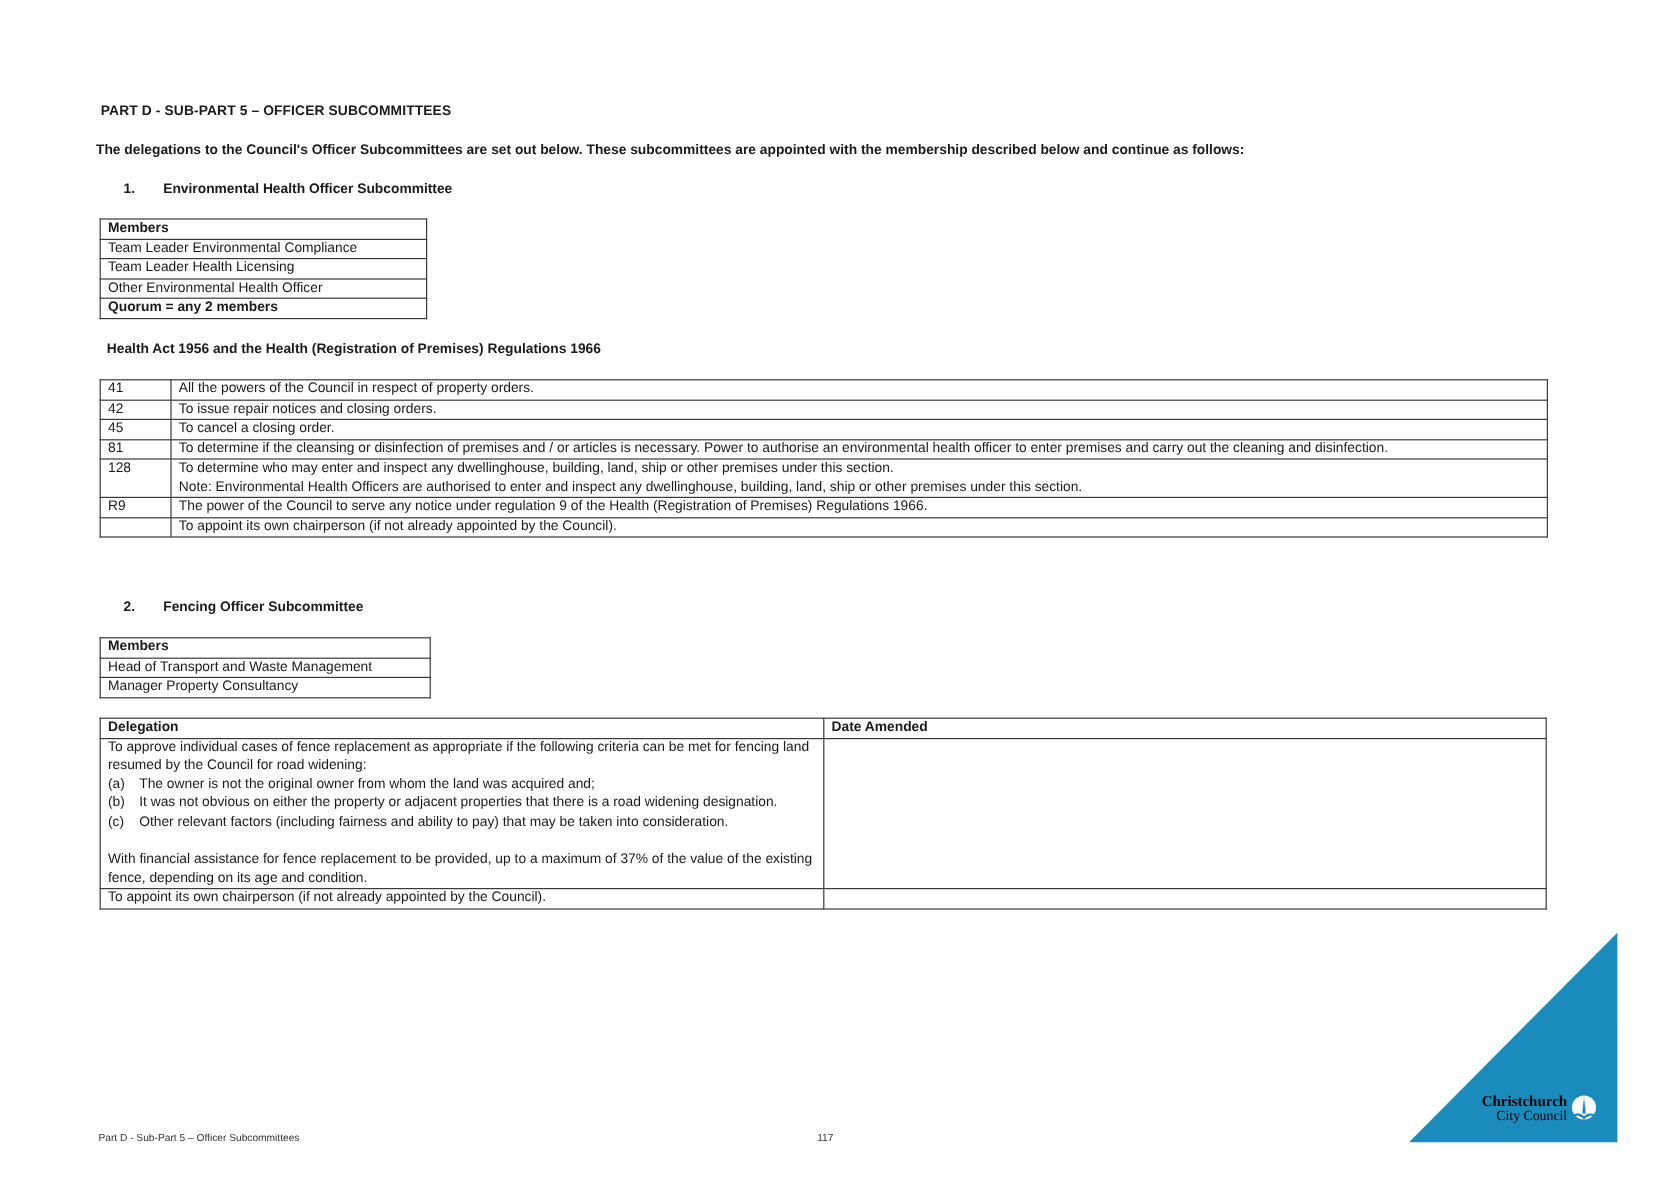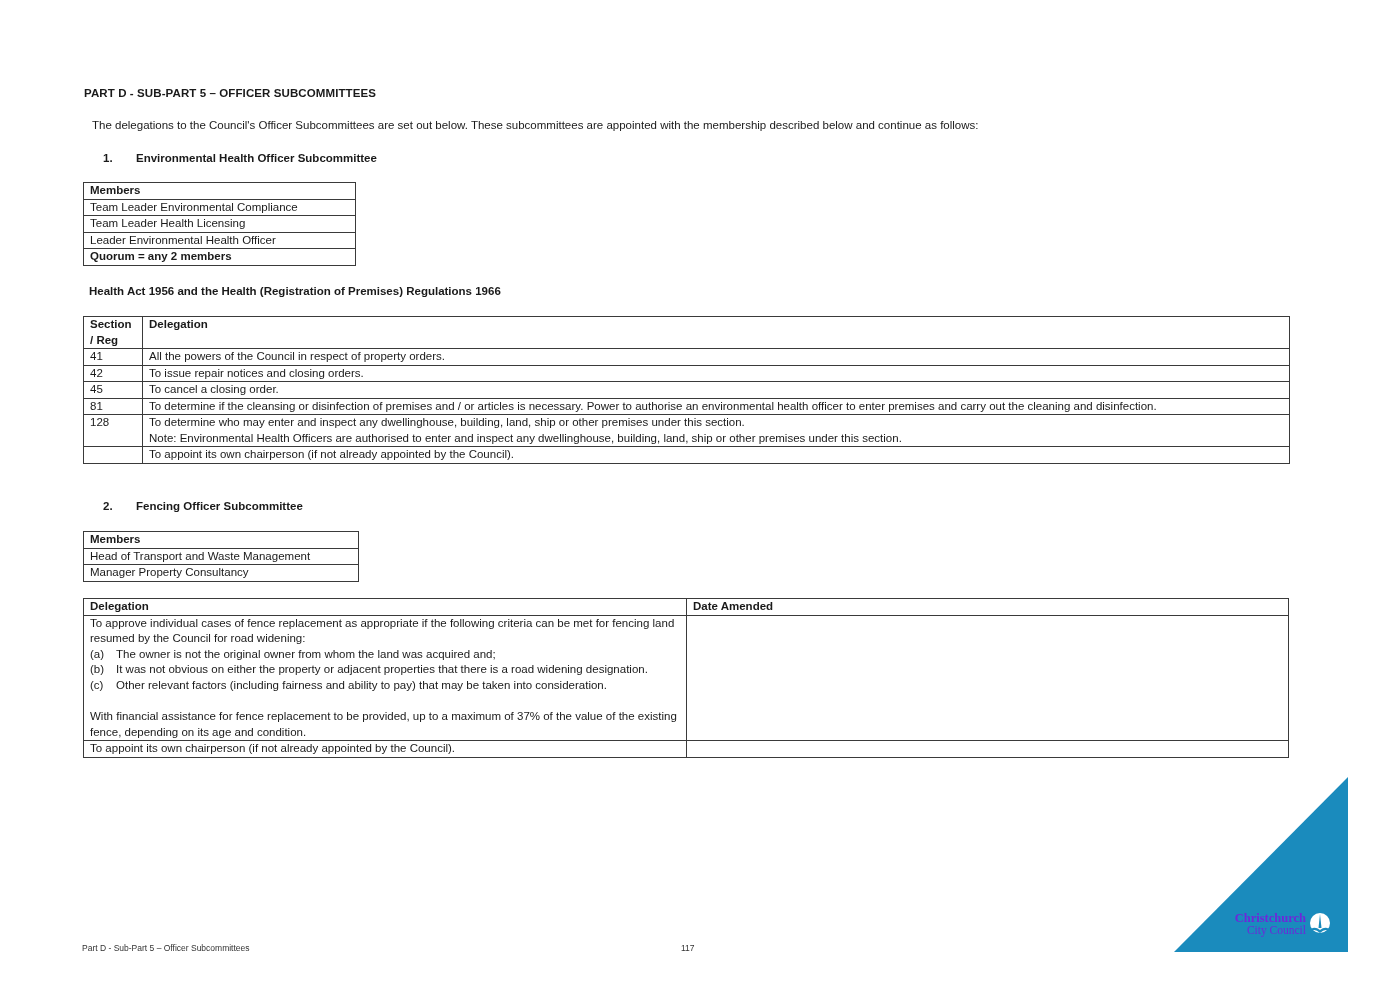--- a/index.html
+++ b/index.html
@@ -1,33 +1,33 @@
 <!DOCTYPE html>
 <html><head>
 <meta charset="utf-8">
 <style>
   html, body { margin: 0; padding: 0; background: #ffffff; }
   body { width: 1397px; height: 988px; position: relative; overflow: hidden;
          font-family: "Liberation Sans", sans-serif; color: #1a1a1a; }
   .abs { position: absolute; }
   .title { left: 84px; top: 87px; font-size: 11.5px; font-weight: bold; letter-spacing: 0.1px; }
-  .intro { left: 92px; top: 119px; font-size: 11.5px; font-weight: normal; }
+  .intro { left: 80px; top: 119px; font-size: 11.5px; font-weight: bold; }
   .sechead { font-size: 11.5px; font-weight: bold; margin-left: 19px; }
   .sechead .num { display: inline-block; width: 33px; }
   table { border-collapse: collapse; position: absolute; font-size: 11.5px; }
   td, th { border: 1px solid #3a3a3a; padding: 0 6px; text-align: left; vertical-align: top;
            line-height: 15.5px; font-weight: normal; }
   th { font-weight: bold; }
   .mtab td, .mtab th { height: 15.5px; }
   .note-em { }
   .gap { height: 16px; }
   .footer-left { left: 82px; top: 943px; font-size: 8.5px; color: #333; }
   .footer-page { left: 681px; top: 943px; font-size: 8.5px; color: #333; }
   .logo-tri { left: 1174px; top: 777px; width: 174px; height: 175px; }
-  .logo-text { left: 1214px; top: 912px; width: 92px; text-align: right; color: #6d28d9;
+  .logo-text { left: 1214px; top: 912px; width: 92px; text-align: right; color: #000000;
                font-family: "Liberation Serif", serif; line-height: 12px; }
   .logo-text .l1 { font-size: 12.5px; font-weight: bold; }
   .logo-text .l2 { font-size: 11.5px; }
   .logo-icon { left: 1308px; top: 912px; width: 24px; height: 24px; }
 </style>
 </head>
 <body>
 
 <div class="abs title">PART D - SUB-PART 5 – OFFICER SUBCOMMITTEES</div>
 <div class="abs intro">The delegations to the Council's Officer Subcommittees are set out below.  These subcommittees are appointed with the membership described below and continue as follows:</div>
@@ -41,40 +41,36 @@
       <tr>
         <th>Members</th>
       </tr>
   <tr>
         <td>Team Leader Environmental Compliance</td>
       </tr>
   <tr>
         <td>Team Leader Health Licensing</td>
       </tr>
   <tr>
-        <td>Leader Environmental Health Officer</td>
+        <td>Other Environmental Health Officer</td>
       </tr>
   <tr>
         <th>Quorum = any 2  members</th>
       </tr>
 </tbody>
   </table>
 
 <div class="abs sechead" style="left:70px; top:285px;">Health Act 1956 and the Health (Registration of Premises) Regulations 1966</div>
 
 <table style="left:83px; top:316px; width:1207px;">
   <colgroup>
       <col style="width:59px;">
       <col>
     </colgroup>
   <tbody>
-      <tr>
-    <th style="width:46px;">Section / Reg</th>
-    <th>Delegation</th>
-  </tr>
   <tr>
     <td>41</td>
     <td>All the powers of the Council in respect of property orders.</td>
   </tr>
   <tr>
     <td>42</td>
     <td>To issue repair notices and closing orders.</td>
   </tr>
   <tr>
     <td>45</td>
@@ -83,20 +79,24 @@
   <tr>
     <td>81</td>
     <td>To determine if the cleansing or disinfection of premises and / or articles is necessary.  Power to authorise an environmental health officer to enter premises and carry out the cleaning and disinfection.</td>
   </tr>
   <tr>
     <td>128</td>
     <td>
       <div>To determine who may enter and inspect any dwellinghouse, building, land, ship or other premises under this section.</div>
       <div><span class="note-em">Note</span><span>:  Environmental Health Officers are authorised to enter and inspect any dwellinghouse, building, land, ship or other premises under this section.</span></div>
     </td>
+  </tr>
+  <tr>
+    <td>R9</td>
+    <td>The power of the Council to serve any notice under regulation 9 of the Health (Registration of Premises) Regulations 1966.</td>
   </tr>
   <tr>
     <td style="height:15.5px;"></td>
     <td>To appoint its own chairperson (if not already appointed by the Council).</td>
   </tr>
 </tbody>
   </table>
 
 <div class="abs sechead" style="left:84px; top:500px;">
   <span class="num">2.</span><span>Fencing Officer Subcommittee</span>

